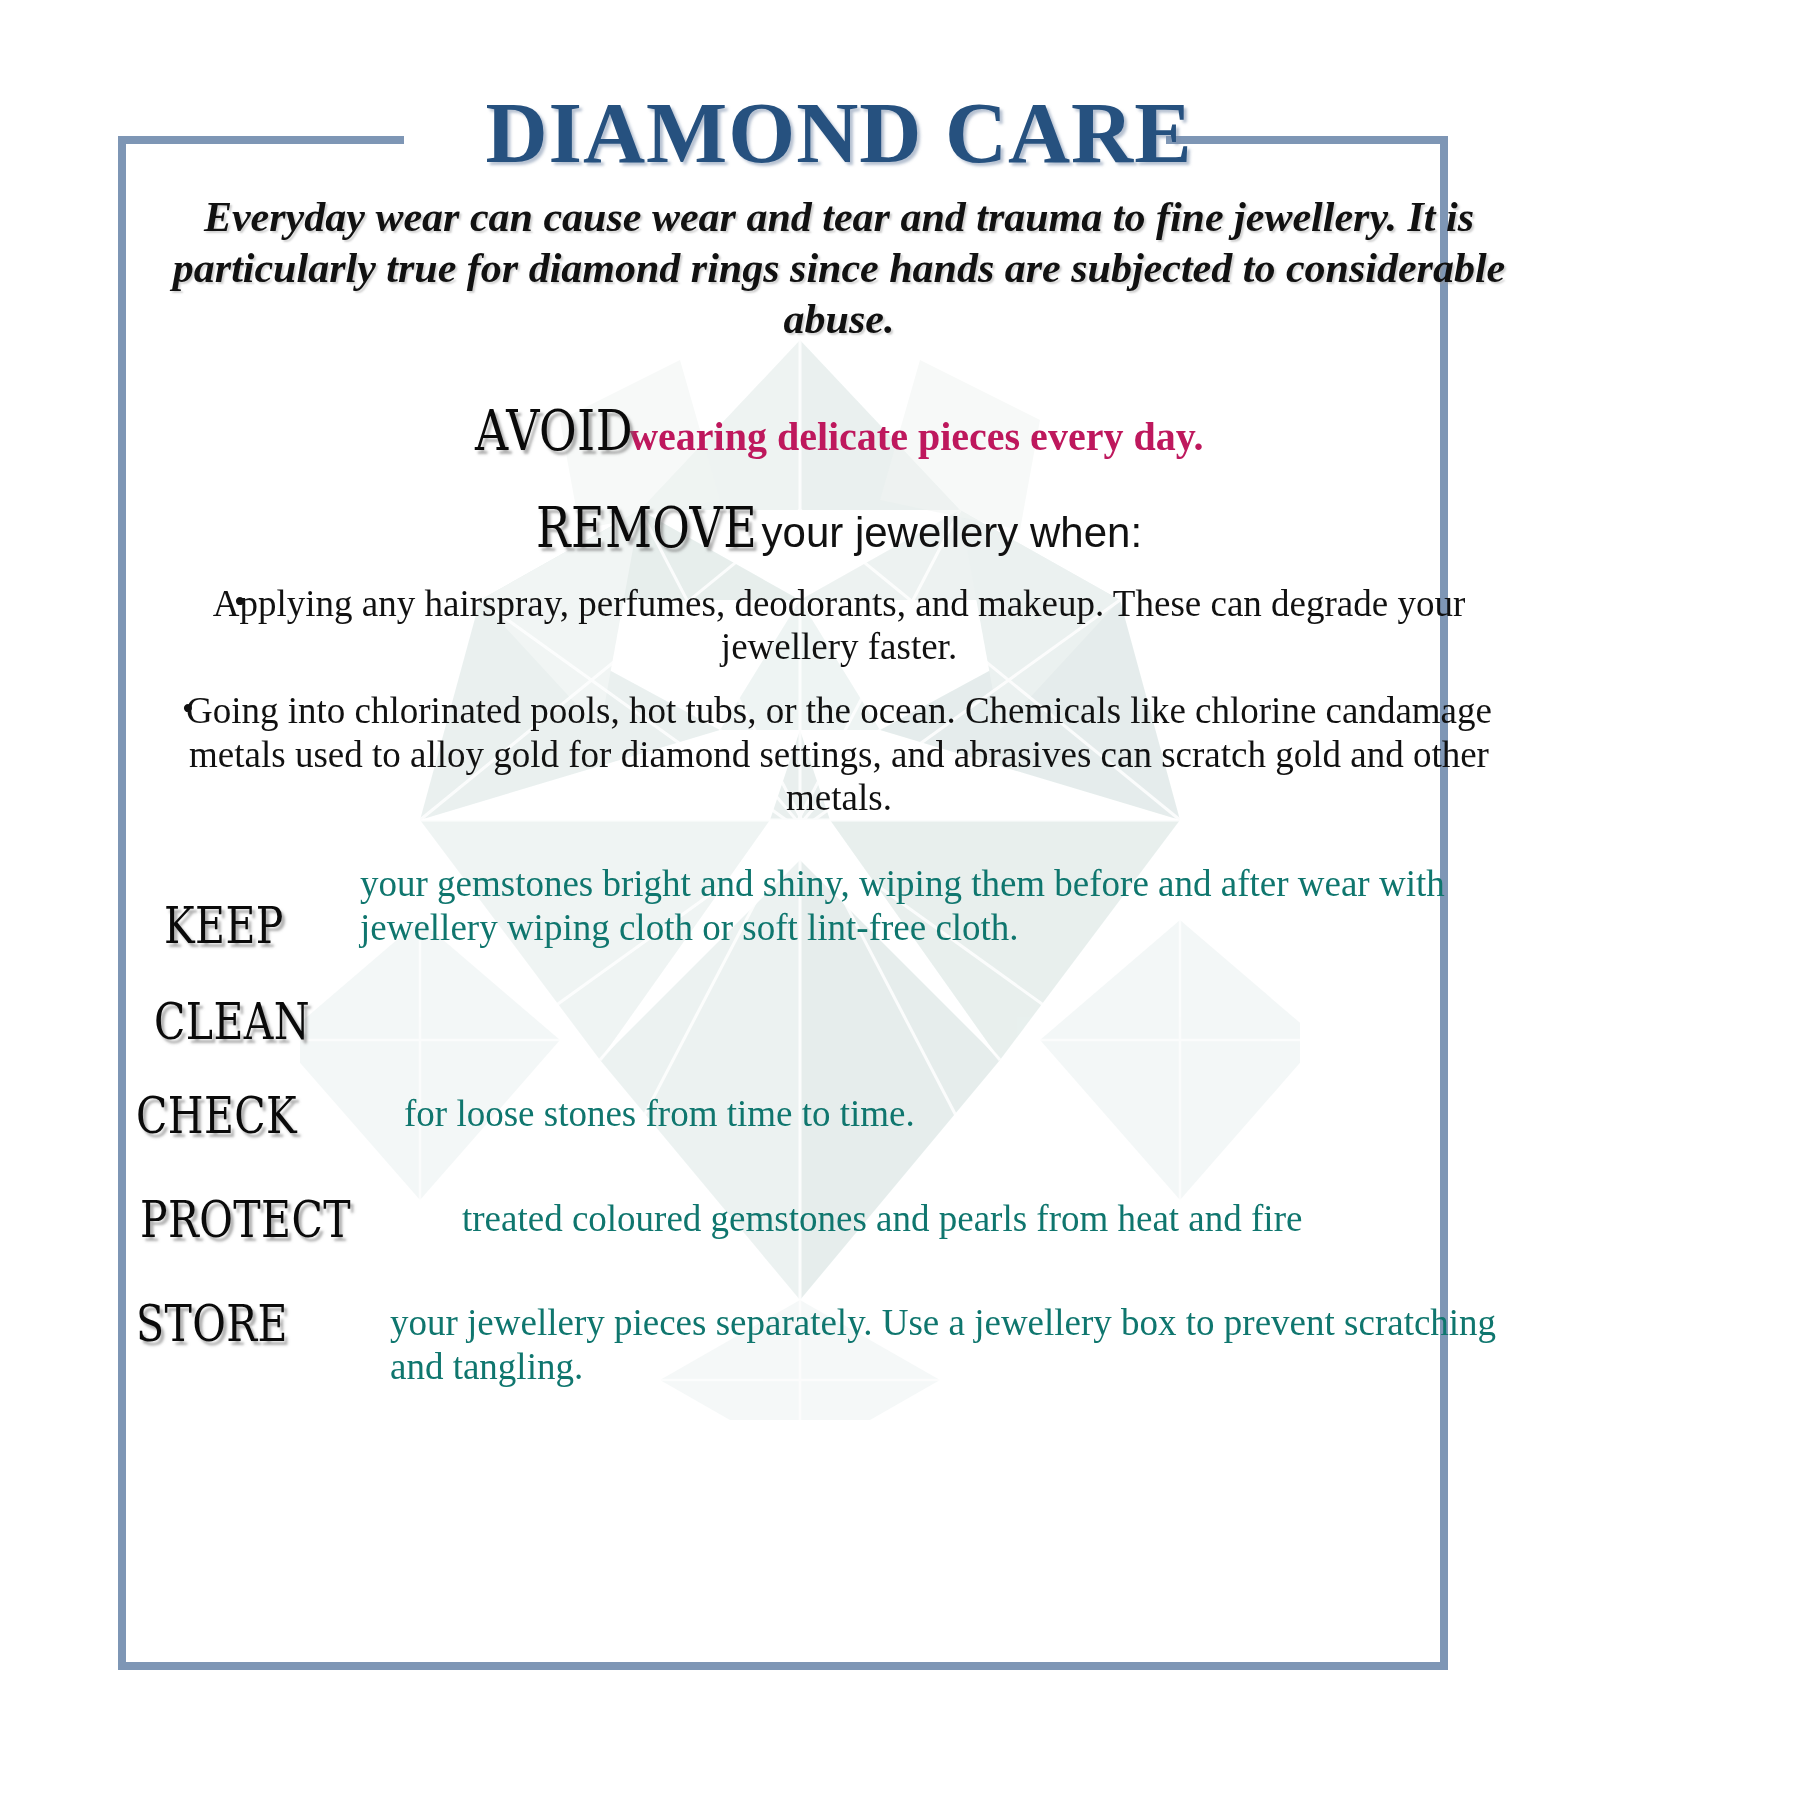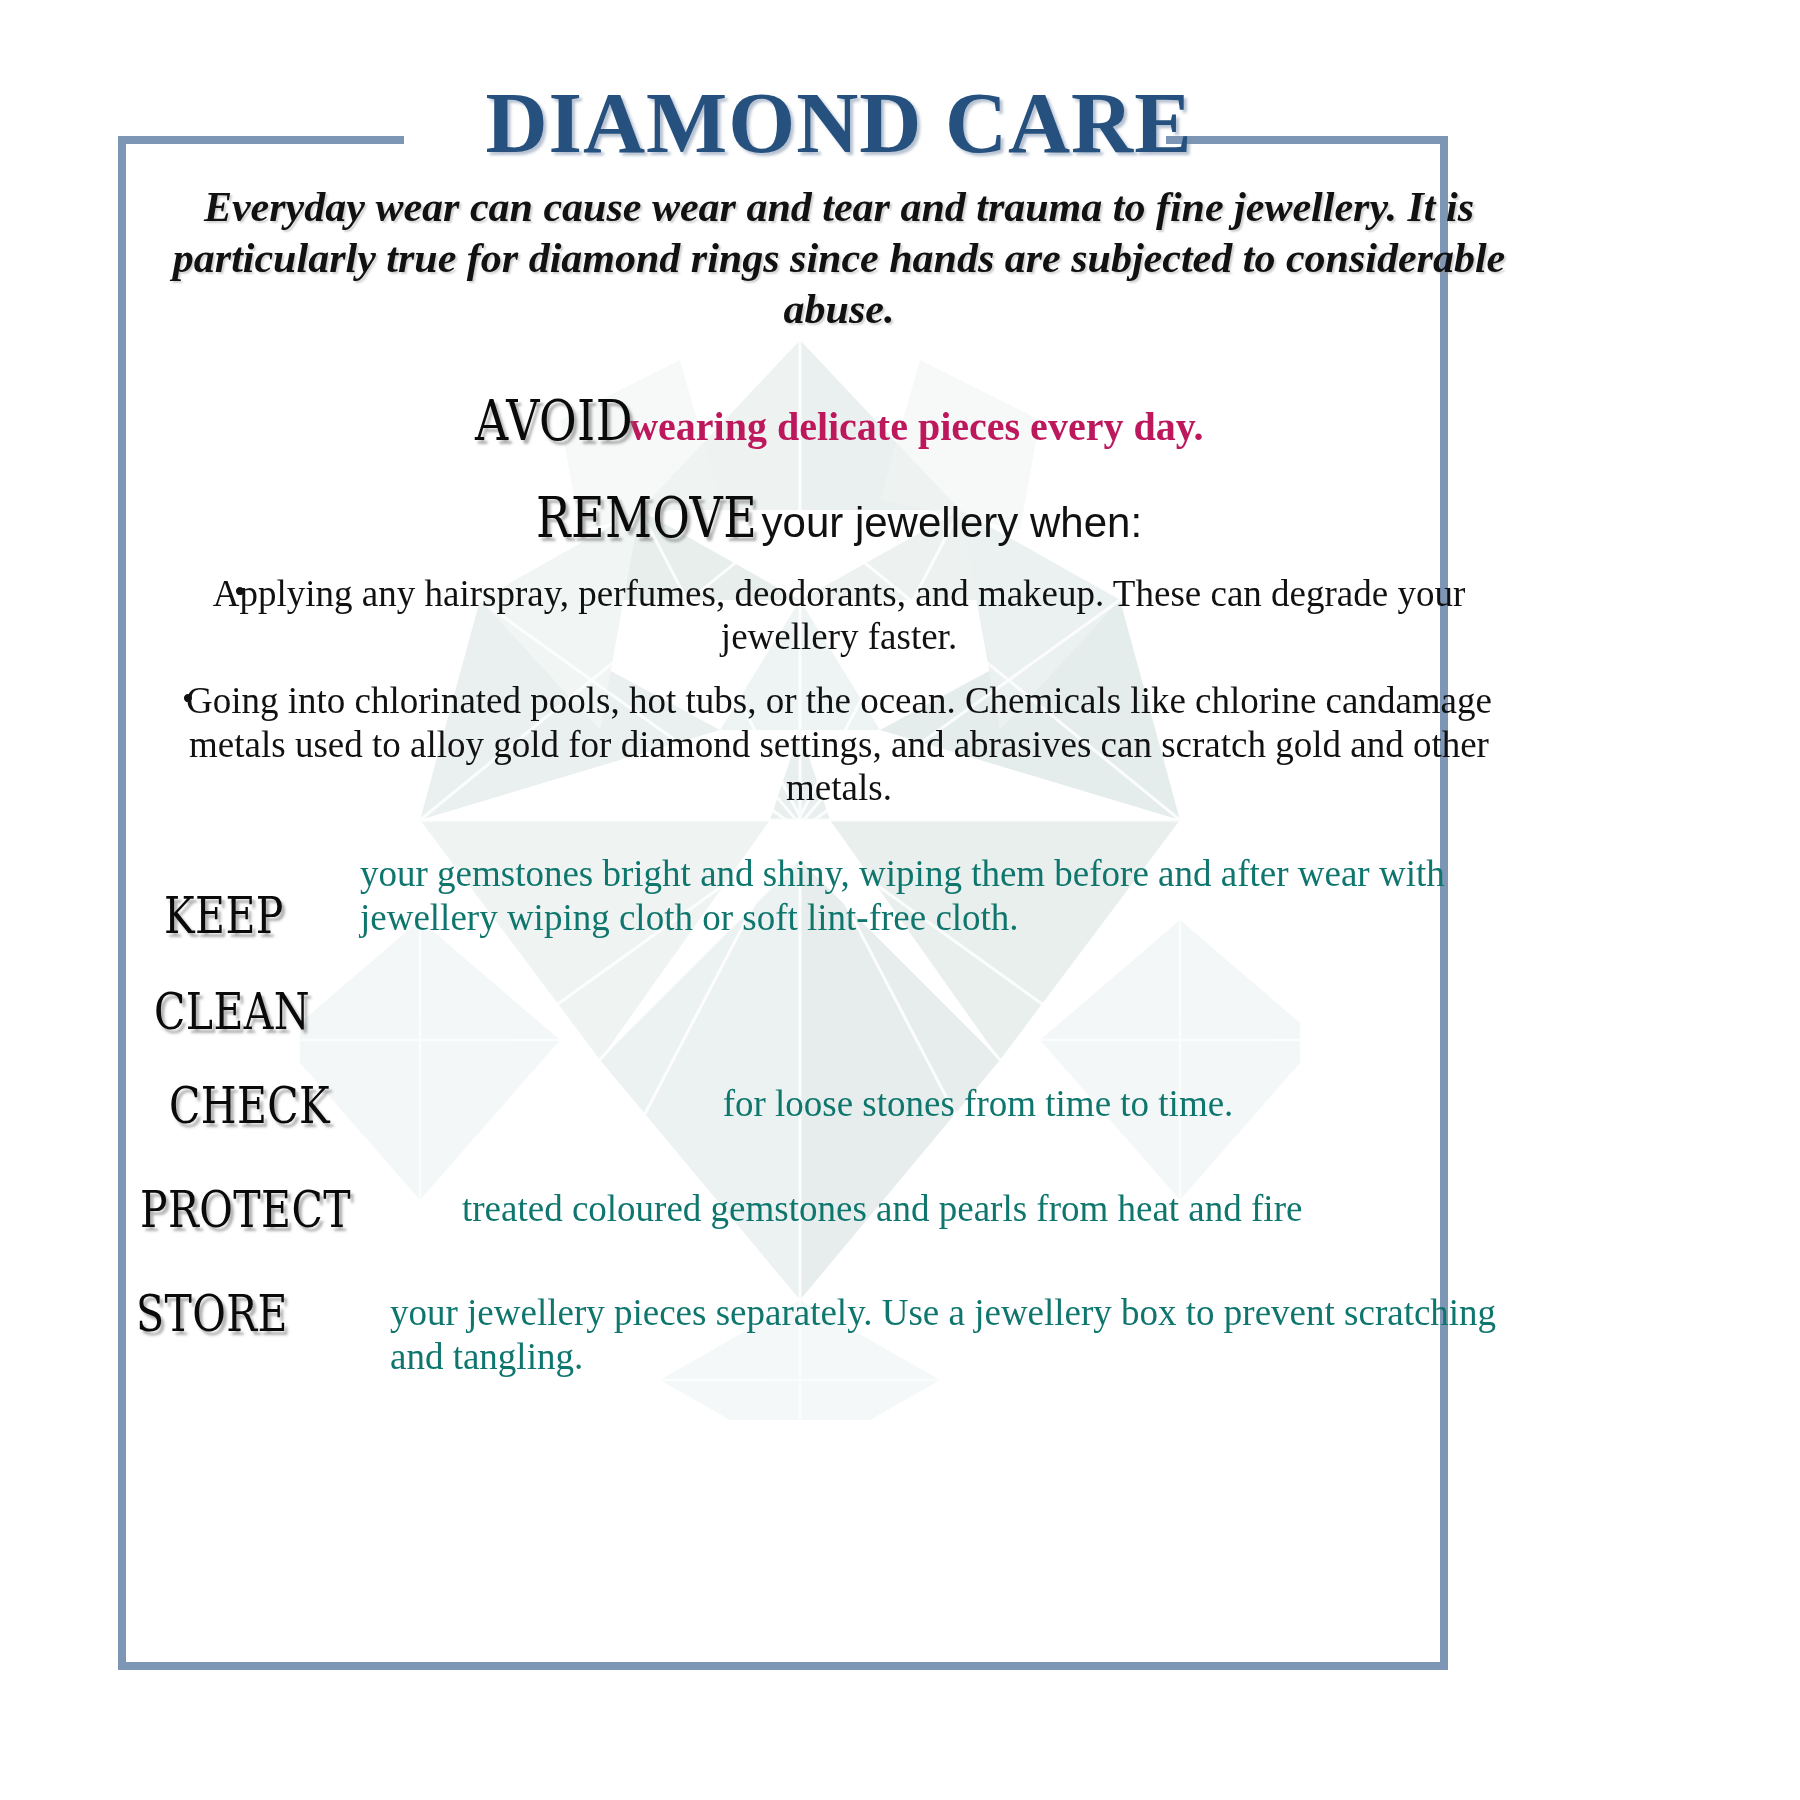--- a/index.html
+++ b/index.html
@@ -43,21 +43,21 @@
   .frame-top-left   { left: 118px;  top: 136px;  width: 286px; height: 8px; }
   .frame-top-right  { left: 1166px; top: 136px;  width: 282px; height: 8px; }
   .frame-bottom     { left: 118px;  top: 1662px; width: 1330px; height: 8px; }
   .frame-left       { left: 118px;  top: 136px;  width: 8px;  height: 1534px; }
   .frame-right      { left: 1440px; top: 136px;  width: 8px;  height: 1534px; }
 
   
   #content {
     position: absolute;
     left: 126px;
-    top: 80px;
+    top: 90px;
     width: 1426px;
     z-index: 3;
   }
 
   .title {
     text-align: center;
     color: #26517f;
     font-family: "Liberation Serif", serif;
     font-size: 86px;
     line-height: 1.0;
@@ -170,21 +170,21 @@
     font-size: 37px;
     line-height: 1.2;
     color: #0f766e;
     padding-left: 6px;
     padding-top: 6px;
   }
 
   
   #row-keep    { margin-left: 38px; margin-top: 36px; align-items: flex-end; }
   #row-clean   { margin-left: 28px; margin-top: 42px; }
-  #row-check   { margin-left: 10px; margin-top: 40px; align-items: center; text-align: center; }
+  #row-check   { margin-left: 10px; margin-top: 40px; align-items: center; }
   #row-protect { margin-left: 14px; margin-top: 50px; }
   #row-store   { margin-left: 10px; margin-top: 50px; }
 
   #row-keep .kwcell    { width: 190px; }
   #row-clean .kwcell   { width: 240px; }
   #row-check .kwcell   { width: 262px; }
   #row-protect .kwcell { width: 316px; }
   #row-store .kwcell   { width: 248px; }
 
   #row-check .body { padding-top: 0; }

